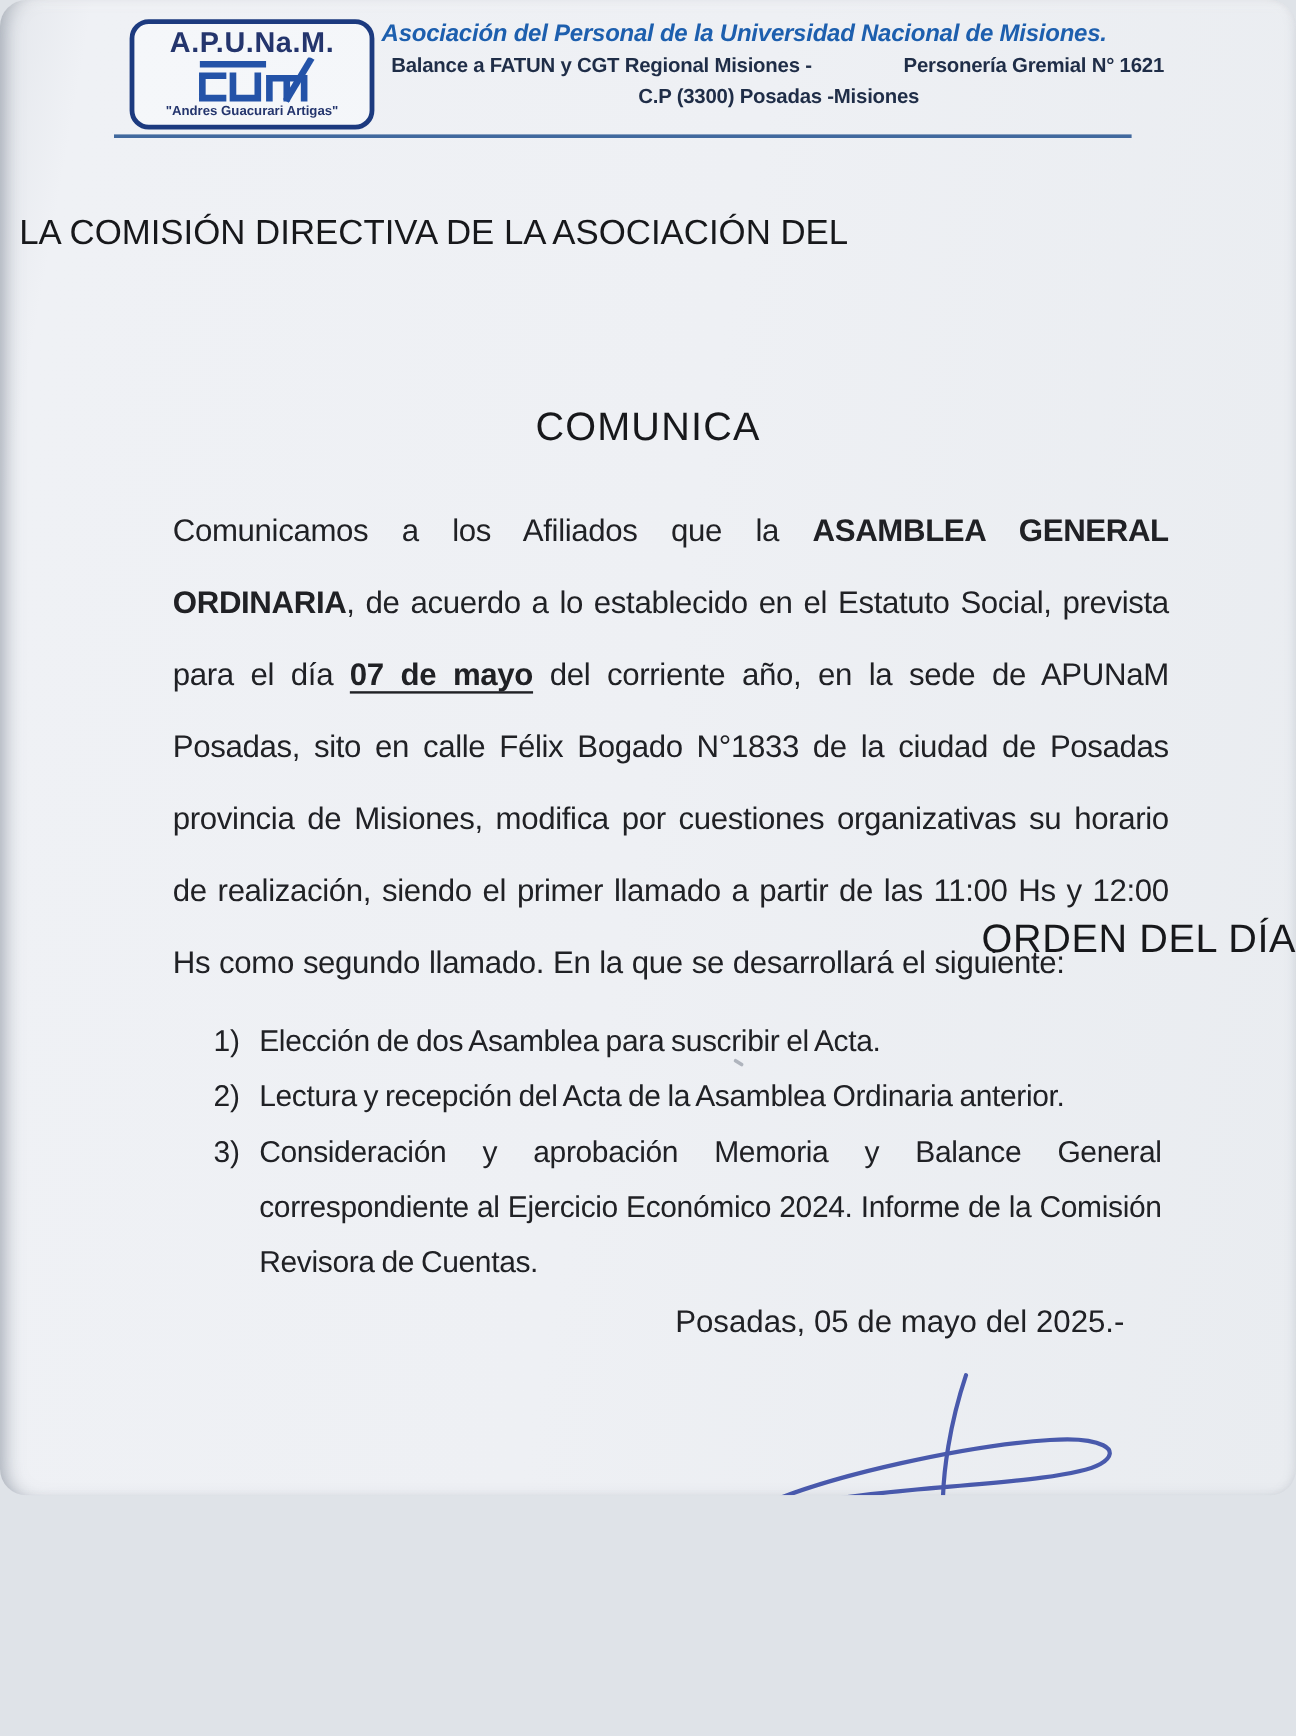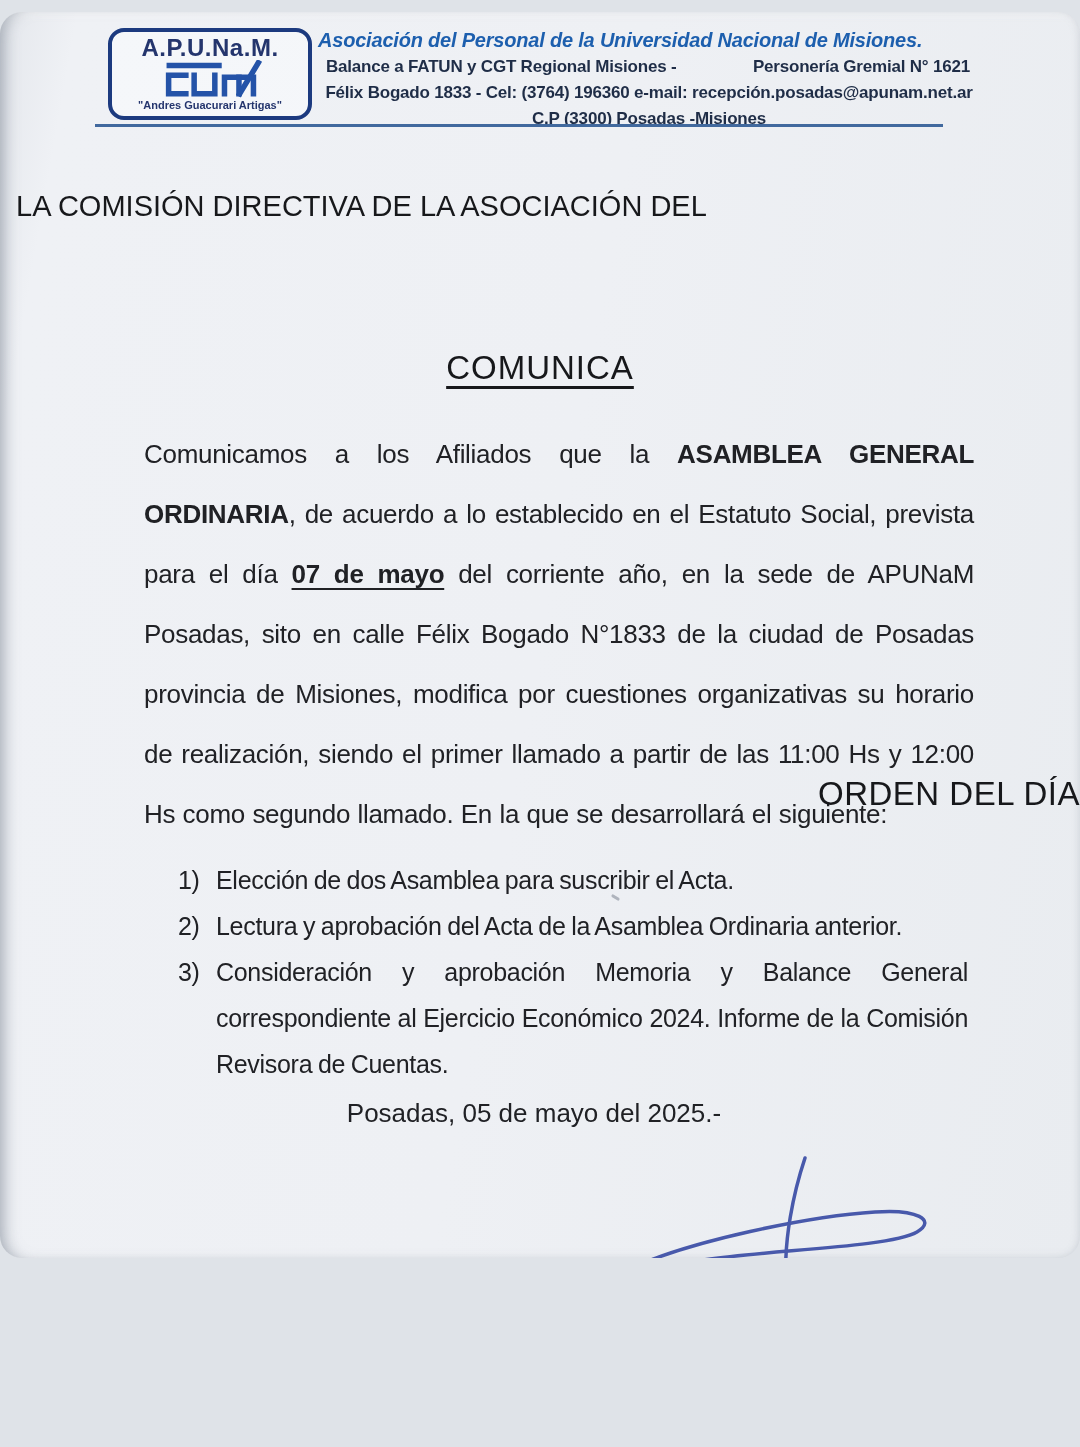--- a/index.html
+++ b/index.html
@@ -1,17 +1,17 @@
 <!DOCTYPE html>
 <html style="--header-blue: #1d5fae; --navy: #1c3a7f; --rule-blue: #41699e; --logo-mark-blue: #2453a8; --ink: #202125; --signature-blue: #3b4da6; --paper: #eef0f4;"><head>
 <meta charset="utf-8">
 <style>
   html,body { margin:0; padding:0; background:#dfe3e8; }
   .page {
-    position:relative; width:1080px; height:1246px; margin:12px auto; overflow:hidden;
+    position:relative; width:1080px; height:1246px; margin:0 auto; overflow:hidden;
     background:linear-gradient(100deg,#e4e7ec 0%, #eff1f5 6%, #eef0f4 50%, #e9ecf0 100%);
     box-shadow: inset 12px 0 16px -9px rgba(95,105,122,.55),
                 inset -5px 0 10px -6px rgba(120,130,145,.35),
                 inset 0 8px 12px -8px rgba(255,255,255,.9);
     font-family:"Liberation Sans", sans-serif; color:#202125;border-radius:22px;
   }
   
   .logo-box {
     position:absolute; left:108px; top:16px; width:204px; height:92px; box-sizing:border-box;
     border:4px solid var(--navy,#1c3a7f); border-radius:16px; background:rgba(250,251,253,.55);
@@ -25,35 +25,35 @@
   .affiliation-row { display:flex; justify-content:space-between; padding:0 10px 0 8px;
     font-size:17px; line-height:26px; font-weight:700; color:#1f2d47; letter-spacing:-.2px; }
   .lh-line { text-align:center; font-size:17px; line-height:26px; font-weight:700; color:#1f2d47; letter-spacing:-.2px; }
   .header-rule { position:absolute; left:95px; top:112px; width:848px; height:3px;
     background:var(--rule-blue,#41699e); border:none; }
   
   .doc-title { position:absolute; top:172px; left:16px; width:100%; text-align:left;
     font-size:29px; line-height:45px; color:#17181b; }
   .comunica-heading { position:absolute; top:337px; left:0; width:100%; text-align:center;
     font-size:33px; color:#17181b; letter-spacing:1px;
-    text-decoration:underline; text-underline-offset:7px; text-decoration-thickness:2.5px; }
+    text-underline-offset:7px; text-decoration-thickness:2.5px; }
   .body-par { position:absolute; top:412px; left:144px; width:830px; margin:0;
     font-size:26px; line-height:60px; letter-spacing:-.3px; word-spacing:.5px;
     text-align:justify; color:#202125; }
   .body-par .b { font-weight:700; }
   .body-par .u { text-decoration:underline; text-underline-offset:5px; text-decoration-thickness:2px; }
   .orden-heading { position:absolute; top:763px; left:0; width:100%; text-align:right;
     font-size:33px; color:#17181b; letter-spacing:.5px; }
   .agenda { position:absolute; top:845px; left:178px; width:790px; margin:0; padding:0; list-style:none; }
   .agenda li { display:flex; font-size:25px; line-height:46px; letter-spacing:-.3px; word-spacing:-1px; color:#202125; }
   .agenda .marker { flex:none; width:38px; }
   .agenda .text { flex:1; }
   .agenda li.justify .text { text-align:justify; }
   .date-line { position:absolute; top:1078px; left:131px; width:830px; box-sizing:border-box;
-    text-align:center; padding-right:24px; font-size:26px; line-height:46px; color:#202125; }
+    text-align:right; padding-right:24px; font-size:26px; line-height:46px; color:#202125; }
   
   .signature-block { position:absolute; left:585px; top:1142px; width:430px; text-align:center;
     font-family:"Liberation Serif", serif; color:#26282d; }
   .sig-svg { position:absolute; left:8px; top:0; pointer-events:none; }
   .sig-name { padding-top:128px; font-size:24px; line-height:36px; }
   .sig-role { font-size:24px; line-height:36px; }
   
   .speck { position:absolute; background:#8e94a0; opacity:.65; border-radius:50%; }
   .speck.s1 { left:233px; top:1386px; width:6px; height:5px; }
   .speck.s2 { left:611px; top:884px; width:9px; height:3px; transform:rotate(32deg); border-radius:2px; }
@@ -78,21 +78,20 @@
     </svg>
     <div class="logo-motto">"Andres Guacurari Artigas"</div>
   </div>
 
   <div class="letterhead-text">
     <div class="org-name">Asociación del Personal de la Universidad Nacional de Misiones.</div>
     <div class="affiliation-row">
       <span>Balance a FATUN y CGT Regional Misiones -</span>
       <span>Personería Gremial N° 1621</span>
     </div>
-    <div class="lh-line">Félix Bogado 1833 - Cel: (3764) 196360 e-mail: recepción.posadas@apunam.net.ar</div>
     <div class="lh-line">C.P (3300) Posadas -Misiones</div>
   </div>
 
   <div class="header-rule"></div>
 
   <div class="doc-title">
     <div>LA COMISIÓN DIRECTIVA DE LA ASOCIACIÓN DEL</div>
   </div>
 
   <div class="comunica-heading">COMUNICA</div>
@@ -101,21 +100,21 @@
 
   <div class="orden-heading">ORDEN DEL DÍA</div>
 
   <ol class="agenda">
       <li>
         <span class="marker">1)</span>
         <span class="text">Elección de dos Asamblea para suscribir el Acta.</span>
       </li>
       <li>
         <span class="marker">2)</span>
-        <span class="text">Lectura y aprobación del Acta de la Asamblea Ordinaria anterior.</span>
+        <span class="text">Lectura y recepción del Acta de la Asamblea Ordinaria anterior.</span>
       </li>
       <li class="justify">
         <span class="marker">3)</span>
         <span class="text">Consideración y aprobación Memoria y Balance General correspondiente al Ejercicio Económico 2024. Informe de la Comisión Revisora de Cuentas.</span>
       </li>
     </ol>
 
   <div class="date-line">Posadas, 05 de mayo del 2025.-</div>
 
   <div class="signature-block">

